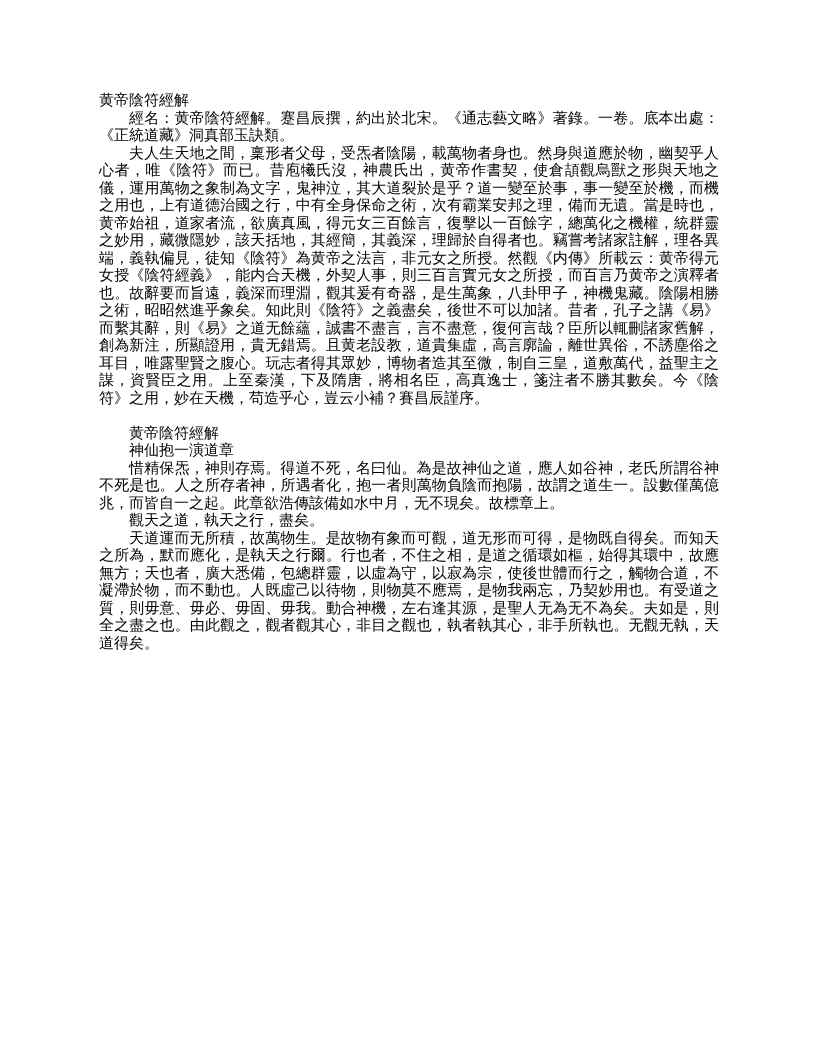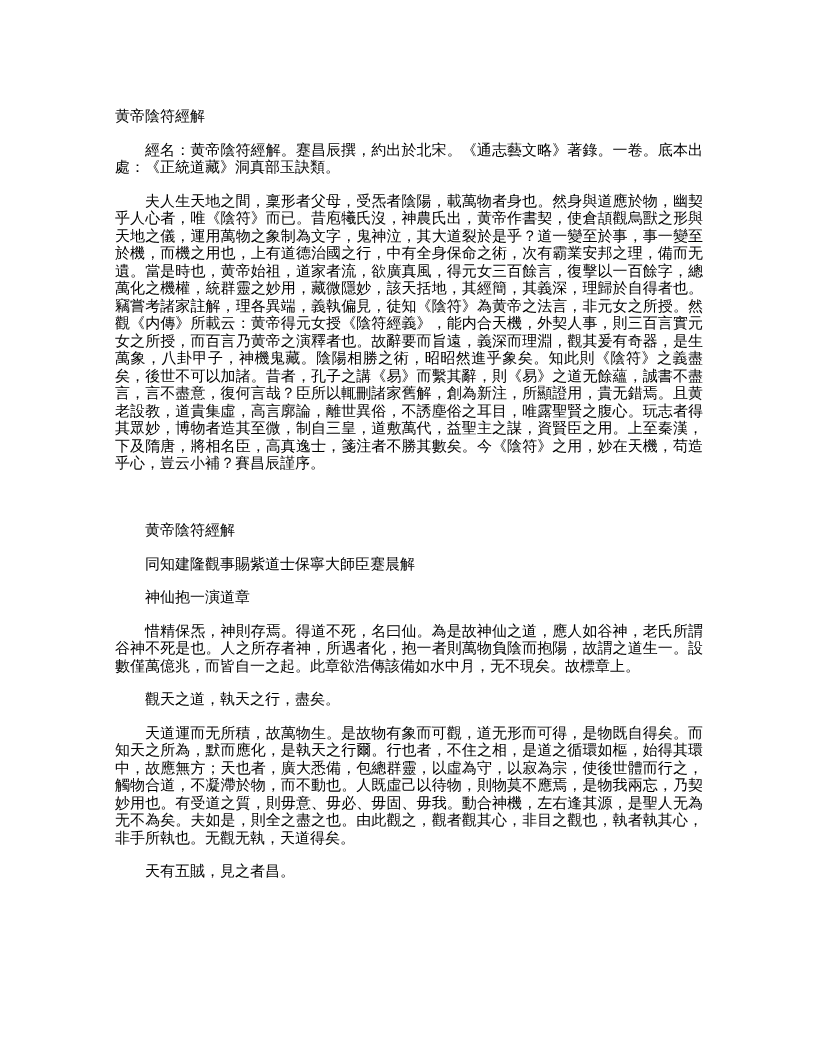--- a/index.html
+++ b/index.html
@@ -20,21 +20,21 @@
     height: 1056px;
     padding: 92px 97px 90px 99px;
     background: #ffffff;
   }
   .doc-body {
     font-size: 15px;
     line-height: 17.5px;
     letter-spacing: 0;
   }
   .doc-body p {
-    margin: 16px;
+    margin: 0;
     padding: 0;
     text-align: justify;
     word-break: break-all;
     overflow-wrap: anywhere;
   }
   .doc-body p.indent {
     text-indent: 2em;
   }
   .doc-body p.flush {
     text-indent: 0;
@@ -46,20 +46,18 @@
 </head>
 <body>
 
 <div class="page">
   <div class="doc-body">
       <p class="flush">黄帝陰符經解</p>
       <p class="indent">經名：黄帝陰符經解。蹇昌辰撰，約出於北宋。《通志藝文略》著錄。一卷。底本出處：《正統道藏》洞真部玉訣類。</p>
       <p class="indent">夫人生天地之間，稟形者父母，受炁者陰陽，載萬物者身也。然身與道應於物，幽契乎人心者，唯《陰符》而已。昔庖犧氏沒，神農氏出，黄帝作書契，使倉頡觀烏獸之形與天地之儀，運用萬物之象制為文字，鬼神泣，其大道裂於是乎？道一變至於事，事一變至於機，而機之用也，上有道德治國之行，中有全身保命之術，次有霸業安邦之理，備而无遺。當是時也，黄帝始祖，道家者流，欲廣真風，得元女三百餘言，復擊以一百餘字，總萬化之機權，統群靈之妙用，藏微隱妙，該天括地，其經簡，其義深，理歸於自得者也。竊嘗考諸家註解，理各異端，義執偏見，徒知《陰符》為黄帝之法言，非元女之所授。然觀《内傳》所載云：黄帝得元女授《陰符經義》，能内合天機，外契人事，則三百言實元女之所授，而百言乃黄帝之演釋者也。故辭要而旨遠，義深而理淵，觀其爰有奇器，是生萬象，八卦甲子，神機鬼藏。陰陽相勝之術，昭昭然進乎象矣。知此則《陰符》之義盡矣，後世不可以加諸。昔者，孔子之講《易》而繫其辭，則《易》之道无餘蘊，誠書不盡言，言不盡意，復何言哉？臣所以輒刪諸家舊解，創為新注，所顯證用，貴无錯焉。且黄老設教，道貴集虛，高言廓論，離世異俗，不誘塵俗之耳目，唯露聖賢之腹心。玩志者得其眾妙，博物者造其至微，制自三皇，道敷萬代，益聖主之謀，資賢臣之用。上至秦漢，下及隋唐，將相名臣，高真逸士，箋注者不勝其數矣。今《陰符》之用，妙在天機，苟造乎心，豈云小補？賽昌辰謹序。</p>
       <div class="spacer"></div>
       <p class="indent">黄帝陰符經解</p>
-      <p class="indent">同知建隆觀事賜紫道士保寧大師臣蹇晨解</p>
       <p class="indent">神仙抱一演道章</p>
       <p class="indent">惜精保炁，神則存焉。得道不死，名曰仙。為是故神仙之道，應人如谷神，老氏所謂谷神不死是也。人之所存者神，所遇者化，抱一者則萬物負陰而抱陽，故謂之道生一。設數僅萬億兆，而皆自一之起。此章欲浩傳該備如水中月，无不現矣。故標章上。</p>
       <p class="indent">觀天之道，執天之行，盡矣。</p>
       <p class="indent">天道運而无所積，故萬物生。是故物有象而可觀，道无形而可得，是物既自得矣。而知天之所為，默而應化，是執天之行爾。行也者，不住之相，是道之循環如樞，始得其環中，故應無方；天也者，廣大悉備，包總群靈，以虛為守，以寂為宗，使後世體而行之，觸物合道，不凝滯於物，而不動也。人既虛己以待物，則物莫不應焉，是物我兩忘，乃契妙用也。有受道之質，則毋意、毋必、毋固、毋我。動合神機，左右逢其源，是聖人无為无不為矣。夫如是，則全之盡之也。由此觀之，觀者觀其心，非目之觀也，執者執其心，非手所執也。无觀无執，天道得矣。</p>
-      <p class="indent">天有五賊，見之者昌。</p>
     </div>
 </div>
 
 </body></html>

